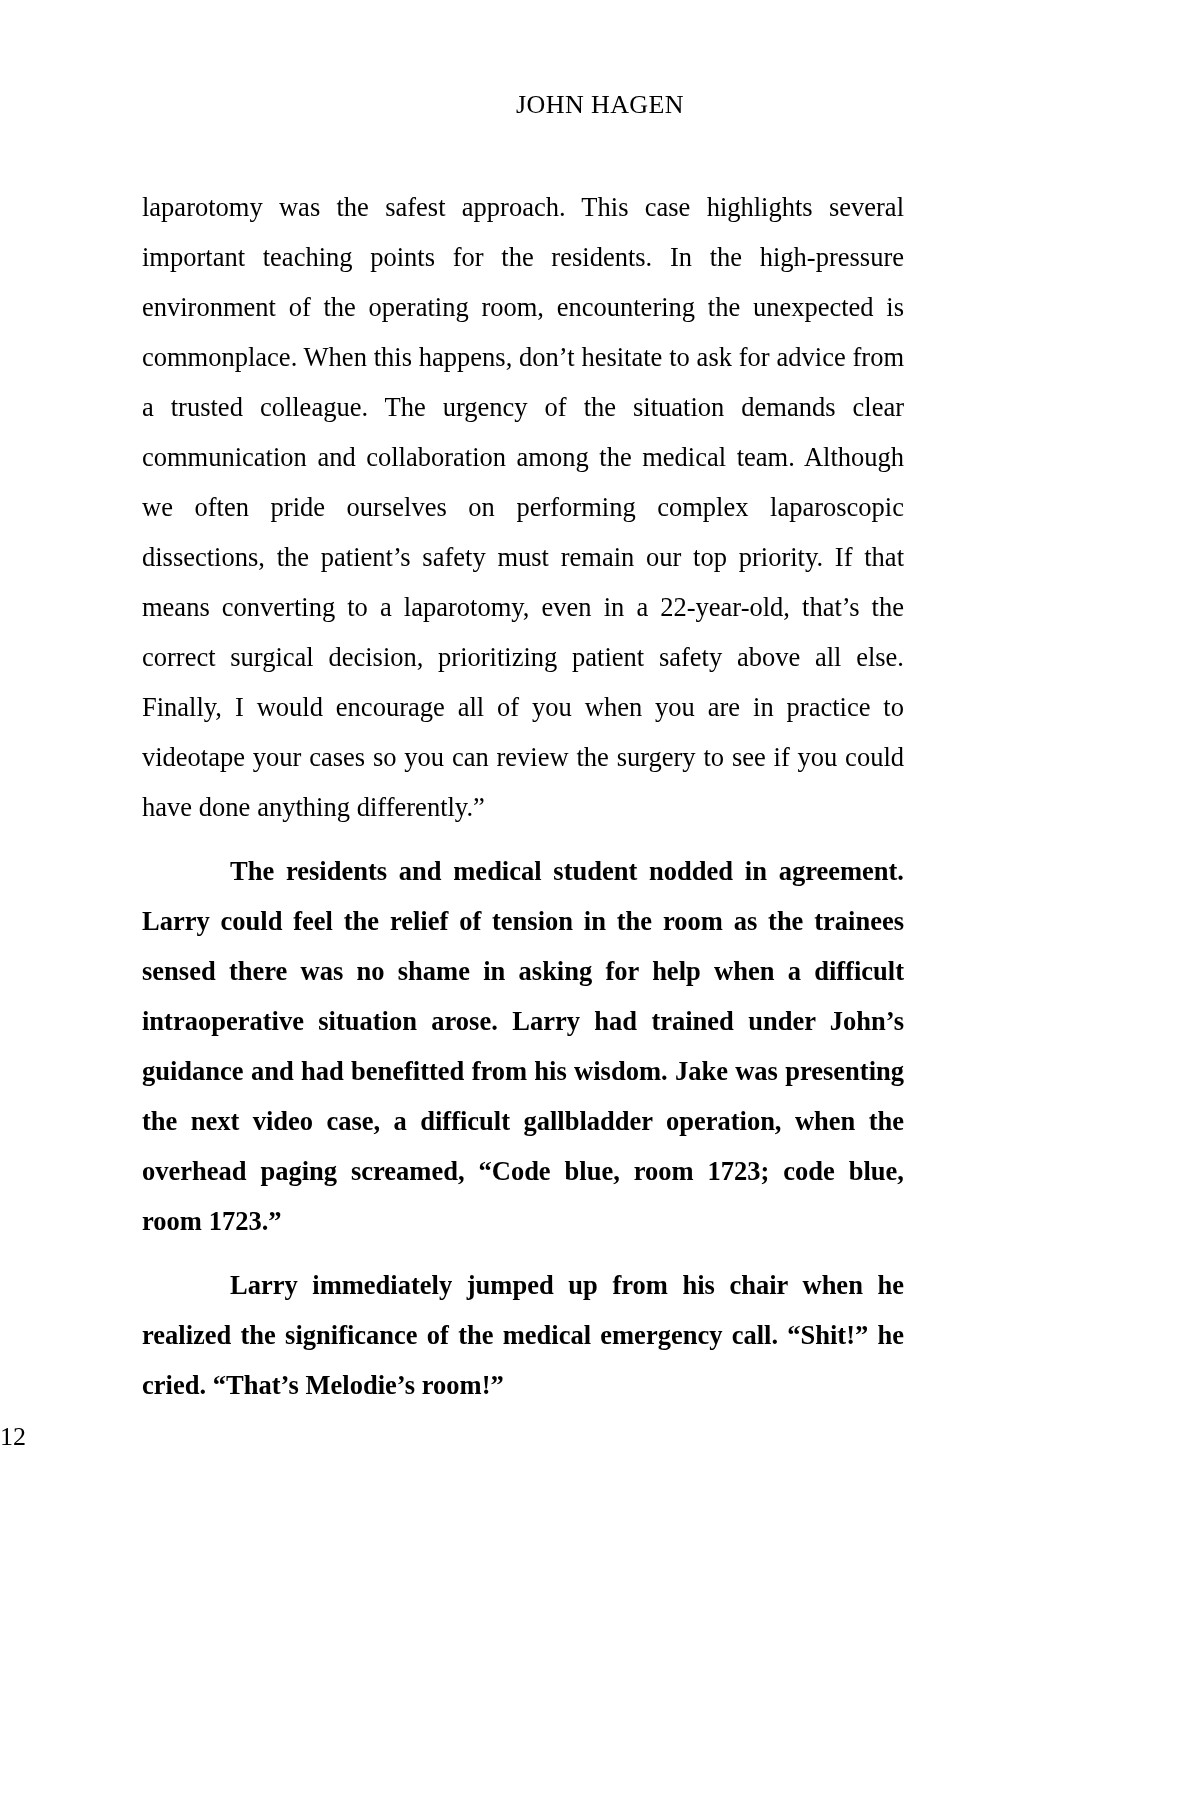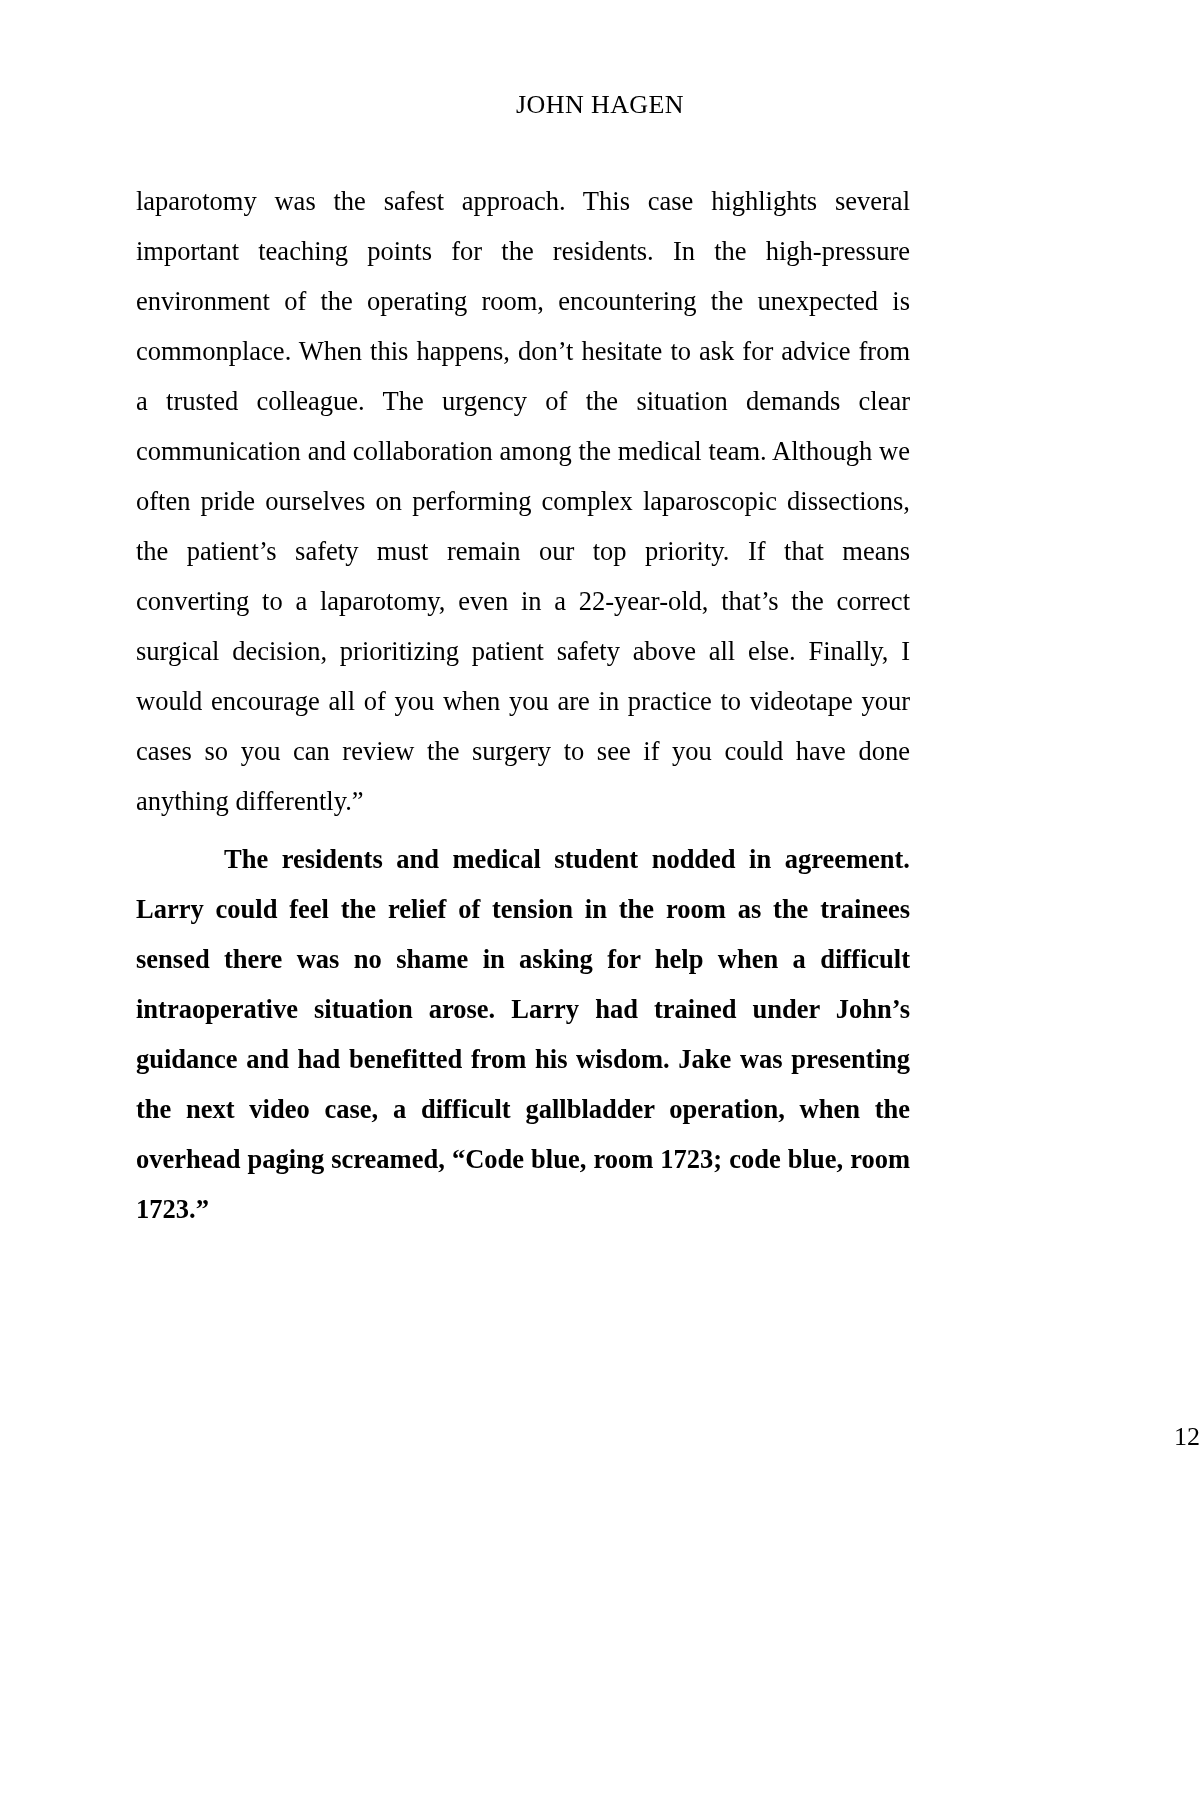--- a/index.html
+++ b/index.html
@@ -35,21 +35,21 @@
 
   
   .textblock {
     position: absolute;
     top: 168px;
     left: 128px;
     width: 790px;
   }
 
   p.body {
-    margin: 8px;
+    margin: 14px;
     font-size: 26.5px;
     line-height: 50px;
     text-align: justify;
     text-justify: inter-word;
     word-spacing: 0.2px;
     hyphens: manual;
   }
 
   p.body.indented {
     text-indent: 88px;
@@ -59,36 +59,37 @@
     margin-top: 0;
     font-weight: bold;
   }
 
   
   .folio {
     position: absolute;
     top: 1424px;
     left: 0;
     width: 1200px;
-    text-align: right;
+    text-align: left;
     font-size: 26px;
     line-height: 1;
   }
 </style>
 </head>
 <body>
 
 <div class="page">
 
   <div class="running-head">JOHN HAGEN</div>
 
   <div class="textblock">
 
     <p class="body">laparotomy was the safest approach. This case highlights several important teaching points for the residents. In the high-pressure environment of the operating room, encountering the unexpected is commonplace. When this happens, don’t hesitate to ask for advice from a trusted colleague. The urgency of the situation demands clear communication and collaboration among the medical team. Although we often pride ourselves on performing complex laparoscopic dissections, the patient’s safety must remain our top priority. If that means converting to a laparotomy, even in a 22-year-old, that’s the correct surgical decision, prioritizing patient safety above all else. Finally, I would encourage all of you when you are in practice to videotape your cases so you can review the surgery to see if you could have done anything differently.”</p>
 
     <p class="body indented">The residents and medical student nodded in agreement. Larry could feel the relief of tension in the room as the trainees sensed there was no shame in asking for help when a difficult intraoperative situation arose. Larry had trained under John’s guidance and had benefitted from his wisdom. Jake was presenting the next video case, a difficult gallbladder operation, when the overhead paging screamed, “Code blue, room 1723; code blue, room 1723.”</p>
 
+    <p class="body indented">Larry immediately jumped up from his chair when he realized the significance of the medical emergency call. “Shit!” he cried. “That’s Melodie’s room!”</p>
 
   </div>
 
   <div class="folio">12</div>
 
 </div>
 
 </body></html>

